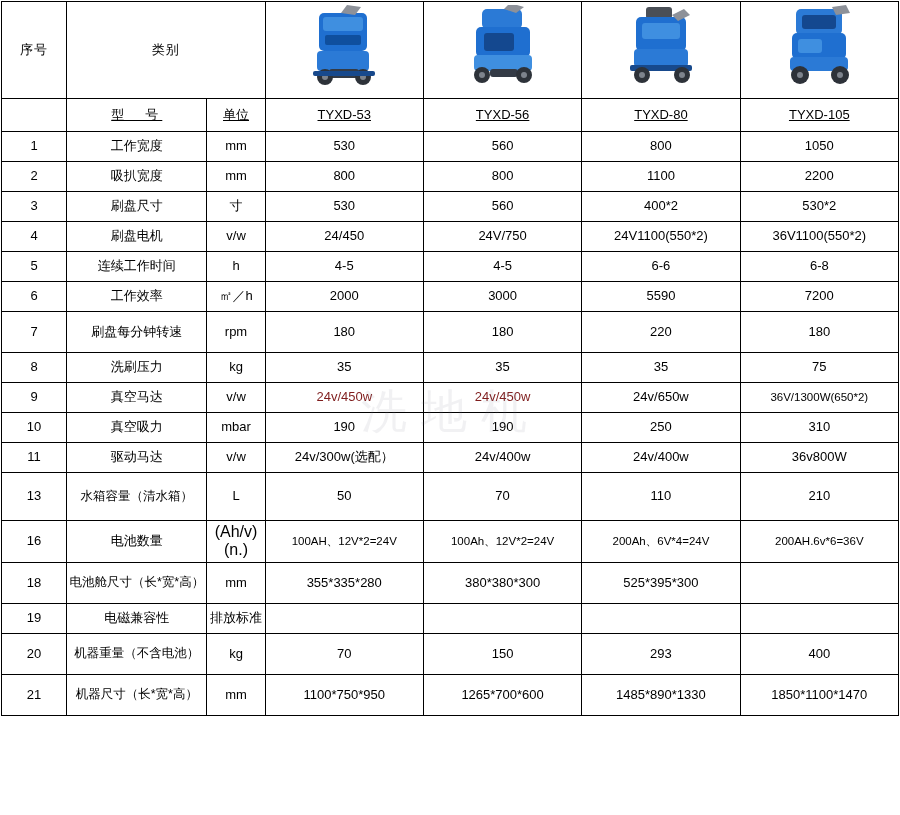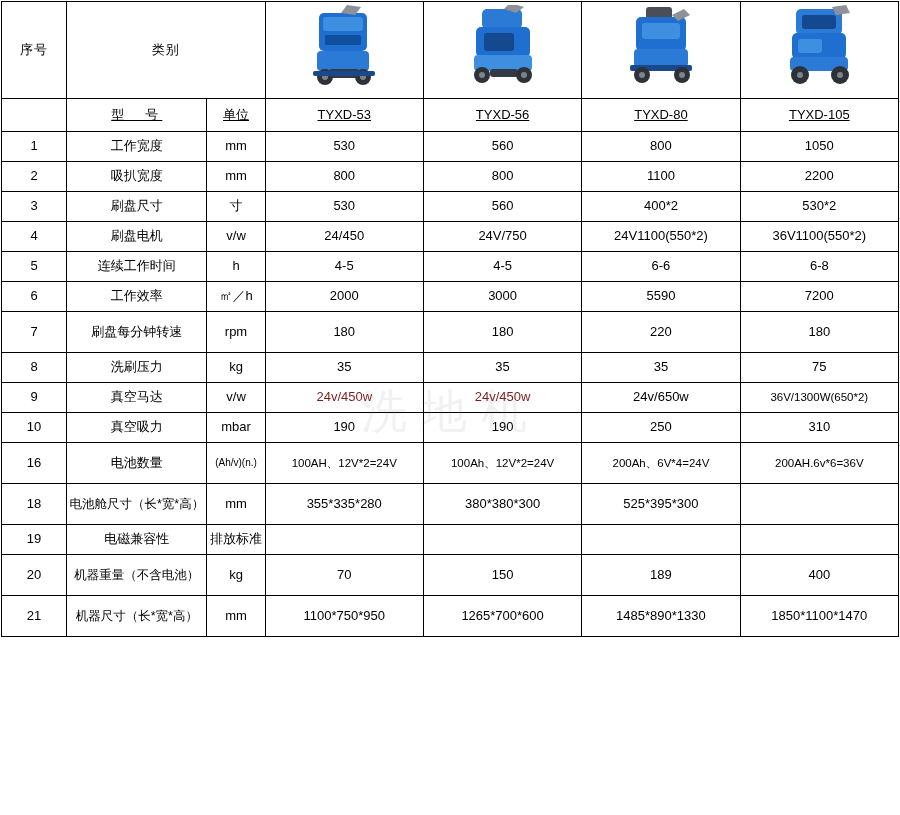--- a/index.html
+++ b/index.html
@@ -54,21 +54,21 @@
   .lbl-model {
     font-size: 13.5px;
     letter-spacing: 4px;
   }
   .row-t td { height: 25px; }
   .row-t2 td { height: 36px; }
   .row-t3 td { height: 43px; }
   .cat-cell { font-size: 13.5px; }
   .cat-cell.small { font-size: 12.5px; line-height: 1.2; }
   .unit-cell { font-size: 12.5px; }
-  .unit-cell.two { font-size: 10px; line-height: 1.15; }
+  .unit-cell.two { font-size: 16px; line-height: 1.15; }
   .val { font-size: 12.5px; }
   .val.faded { color: #7f1d1d; }
   .val.small { font-size: 11.5px; margin-top: 32px; }
   .empty { }
 
   
   .machine {
     width: 100%;
     height: 90px;
     position: relative;
@@ -278,22 +278,40 @@
       <tr class="row-t">
         <td>10</td>
         <td class="cat-cell">真空吸力</td>
         <td class="unit-cell">mbar</td>
         <td class="val">190</td>
         <td class="val">190</td>
         <td class="val">250</td>
         <td class="val">310</td>
       </tr>
 
-
-
+      <tr class="row-t">
+        <td>11</td>
+        <td class="cat-cell">驱动马达</td>
+        <td class="unit-cell">v/w</td>
+        <td class="val">24v/300w(选配）</td>
+        <td class="val">24v/400w</td>
+        <td class="val">24v/400w</td>
+        <td class="val">36v800W</td>
+      </tr>
+
+
+      <tr class="row-t3">
+        <td>13</td>
+        <td class="cat-cell small">水箱容量（清水箱）</td>
+        <td class="unit-cell">L</td>
+        <td class="val">50</td>
+        <td class="val">70</td>
+        <td class="val">110</td>
+        <td class="val">210</td>
+      </tr>
 
 
 
       <tr class="row-t2">
         <td>16</td>
         <td class="cat-cell">电池数量</td>
         <td class="unit-cell two">(Ah/v)(n.)</td>
         <td class="val small">100AH、12V*2=24V</td>
         <td class="val small">100Ah、12V*2=24V</td>
         <td class="val small">200Ah、6V*4=24V</td>
@@ -320,21 +338,21 @@
         <td class="val"></td>
         <td class="val"></td>
       </tr>
 
       <tr class="row-t2">
         <td>20</td>
         <td class="cat-cell small">机器重量（不含电池）</td>
         <td class="unit-cell">kg</td>
         <td class="val">70</td>
         <td class="val">150</td>
-        <td class="val">189</td>
+        <td class="val">293</td>
         <td class="val">400</td>
       </tr>
 
       <tr class="row-t2">
         <td>21</td>
         <td class="cat-cell small">机器尺寸（长*宽*高）</td>
         <td class="unit-cell">mm</td>
         <td class="val">1100*750*950</td>
         <td class="val">1265*700*600</td>
         <td class="val">1485*890*1330</td>

